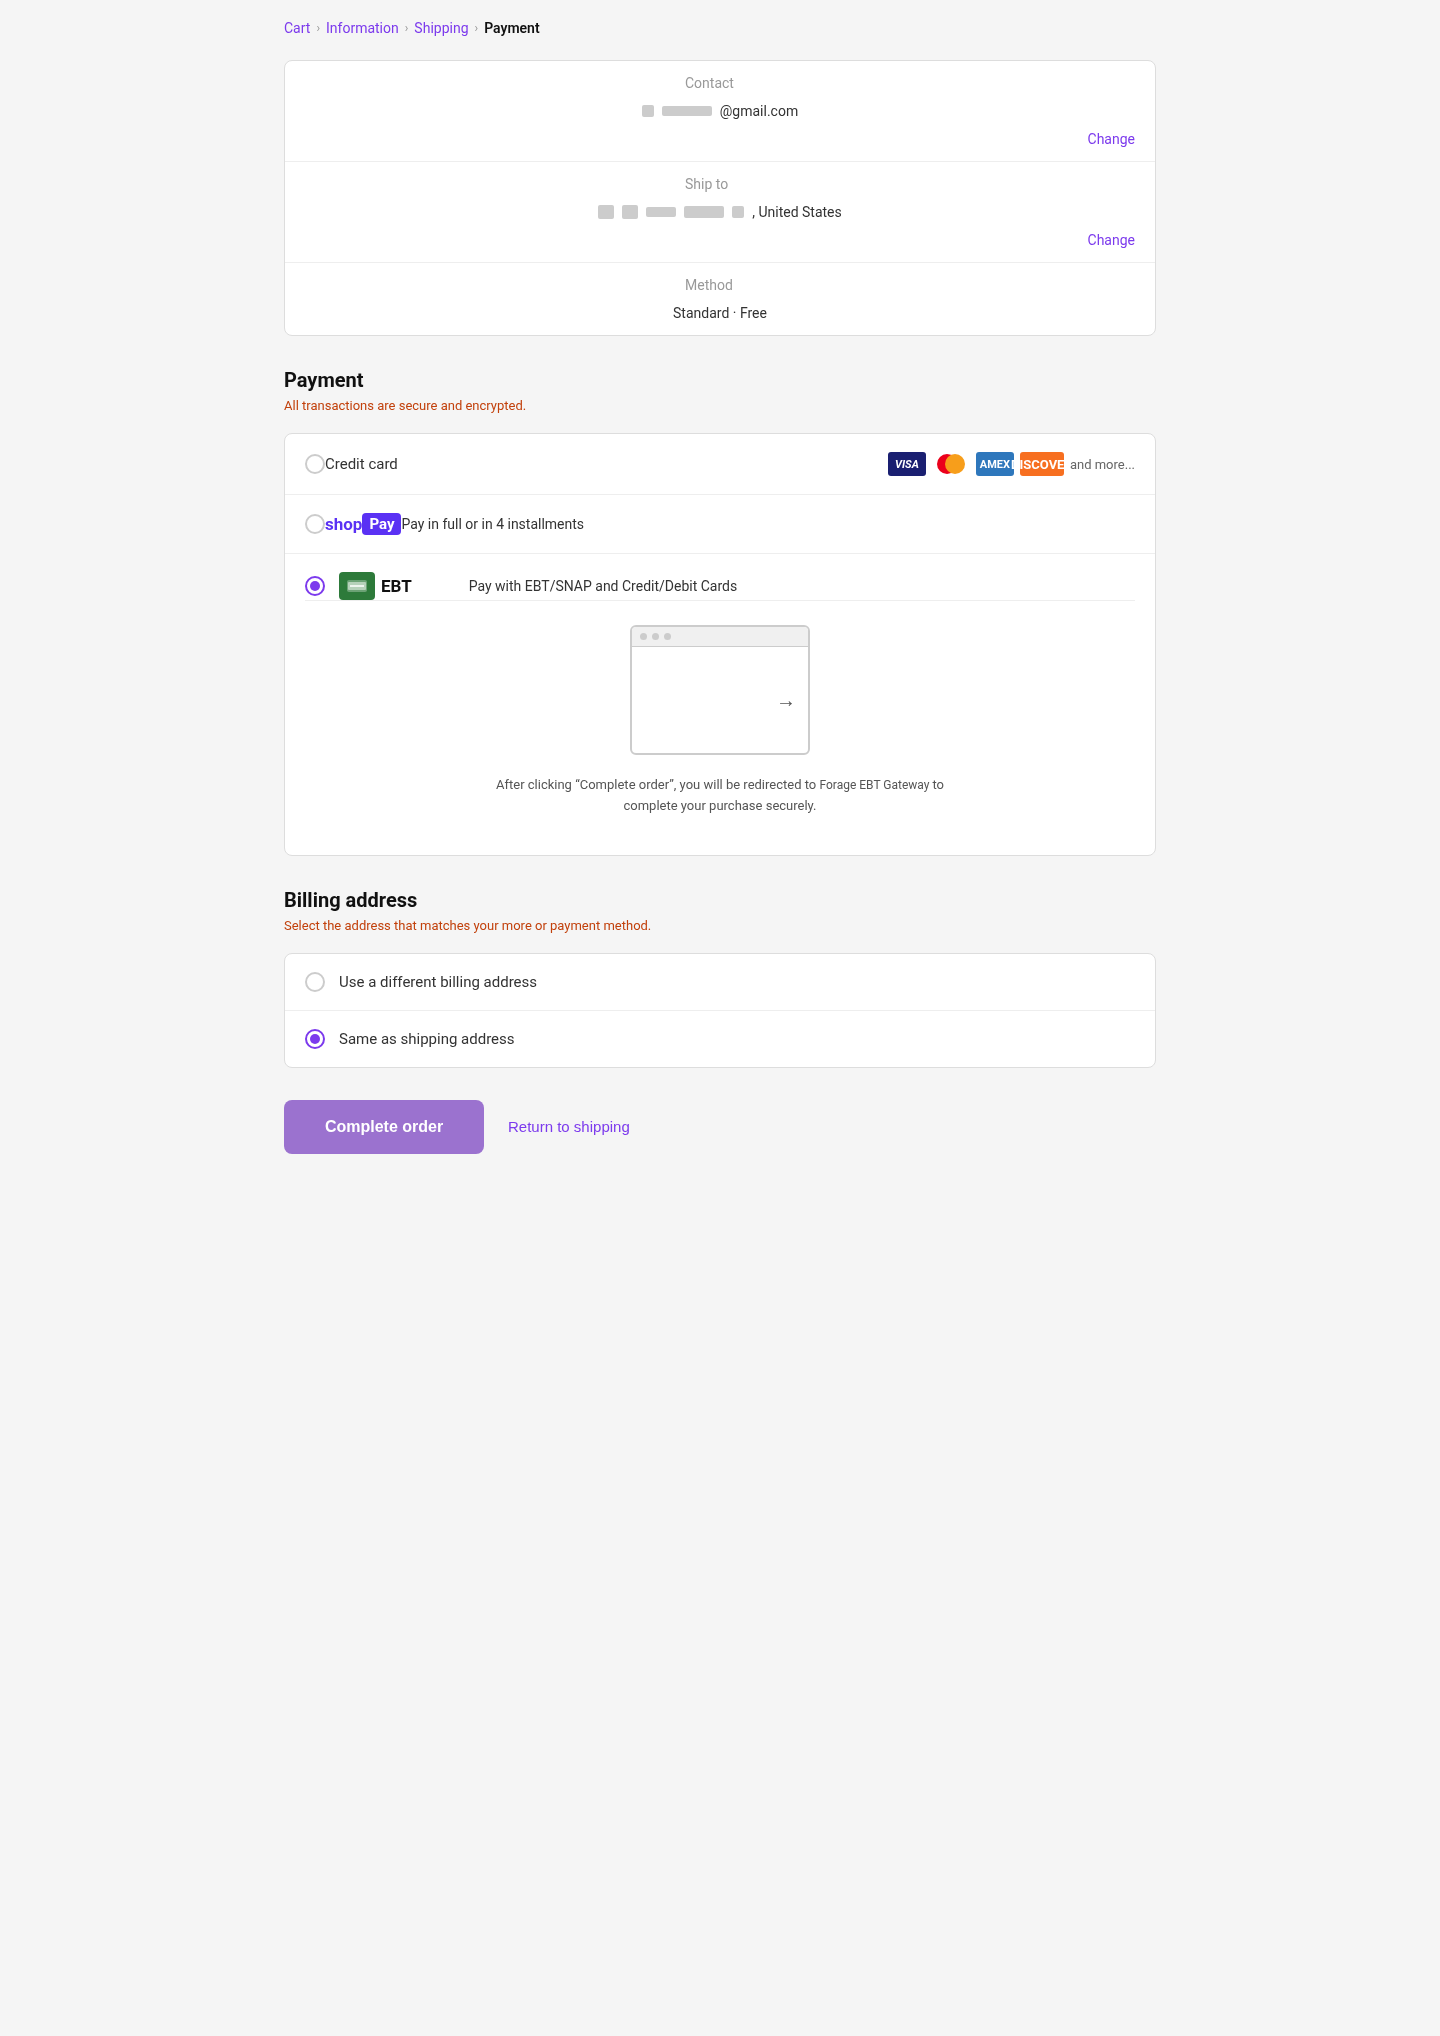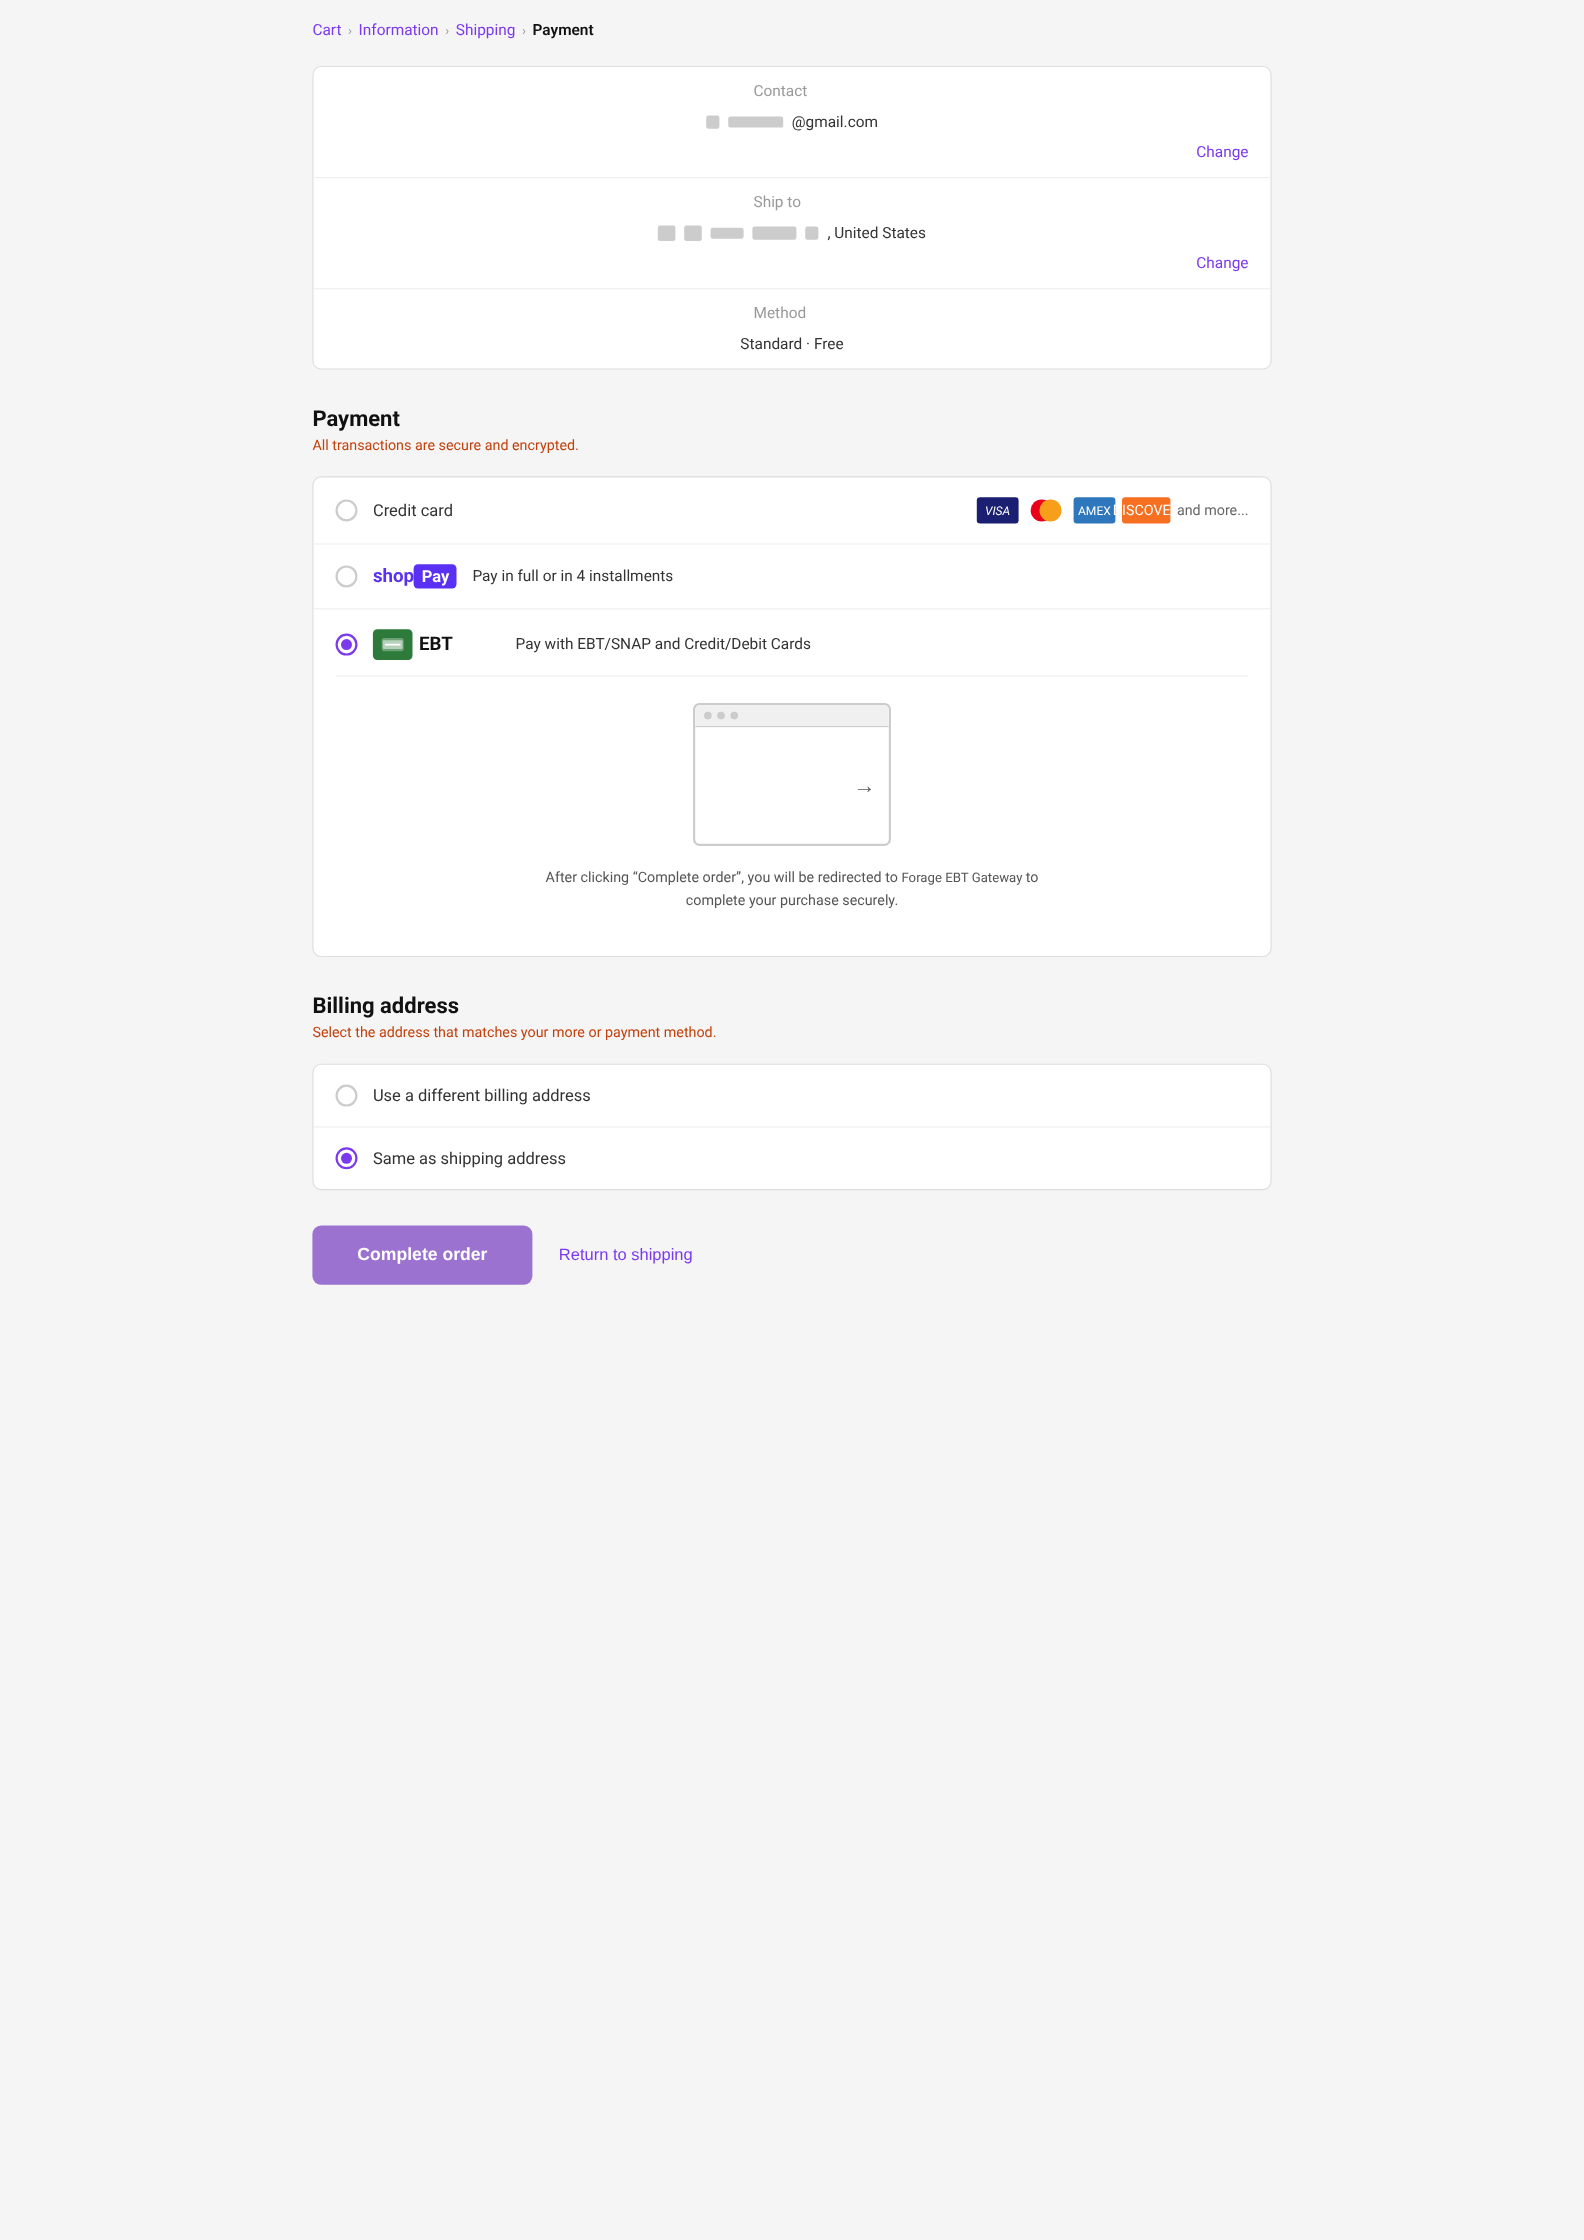--- a/index.html
+++ b/index.html
@@ -99,21 +99,20 @@
       border: 1px solid #ddd;
       border-radius: 8px;
       overflow: hidden;
       margin-bottom: 32px;
     }
     .payment-option {
       display: flex;
       align-items: center;
       padding: 18px 20px;
       border-bottom: 1px solid #eee;
-      gap: 14px;
       cursor: pointer;
     }
     .payment-option:last-child { border-bottom: none; }
     .payment-option.expanded {
       flex-wrap: wrap;
     }
 
     .radio-btn {
       width: 20px;
       height: 20px;
@@ -147,21 +146,21 @@
       gap: 6px;
       margin-left: auto;
     }
     .card-icon {
       height: 24px;
       border-radius: 3px;
       display: flex;
       align-items: center;
       justify-content: center;
       font-size: 10px;
-      font-weight: 400;
+      font-weight: 700;
       padding: 0 5px;
     }
     .visa-icon { background: #1a1f71; color: #fff; font-size: 11px; font-style: italic; width: 38px; }
     .mc-icon { width: 38px; }
     .amex-icon { background: #2E77BC; color: #fff; font-size: 11px; width: 38px; }
     .discover-icon { background: #f76f20; color: #fff; font-size: 13px; width: 44px; }
     .and-more { font-size: 13px; color: #666; }
 
     
     .shoppay-badge {

